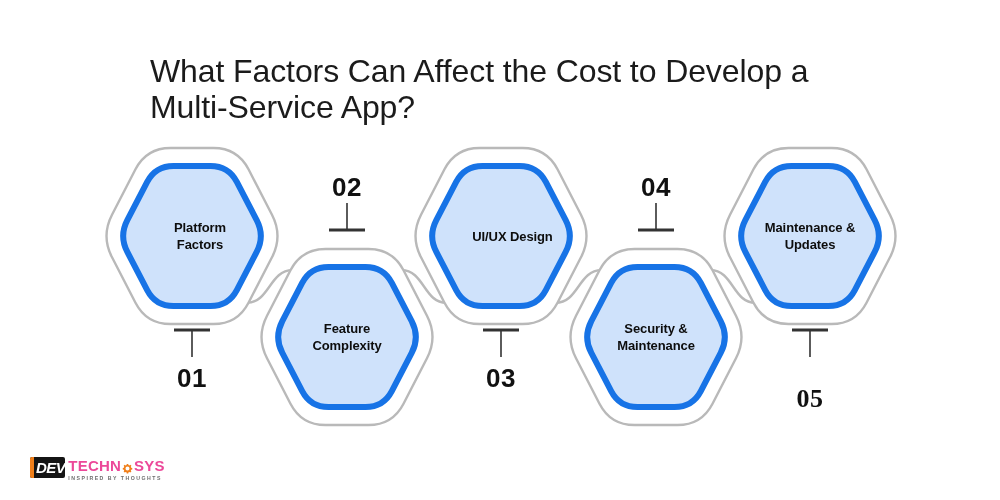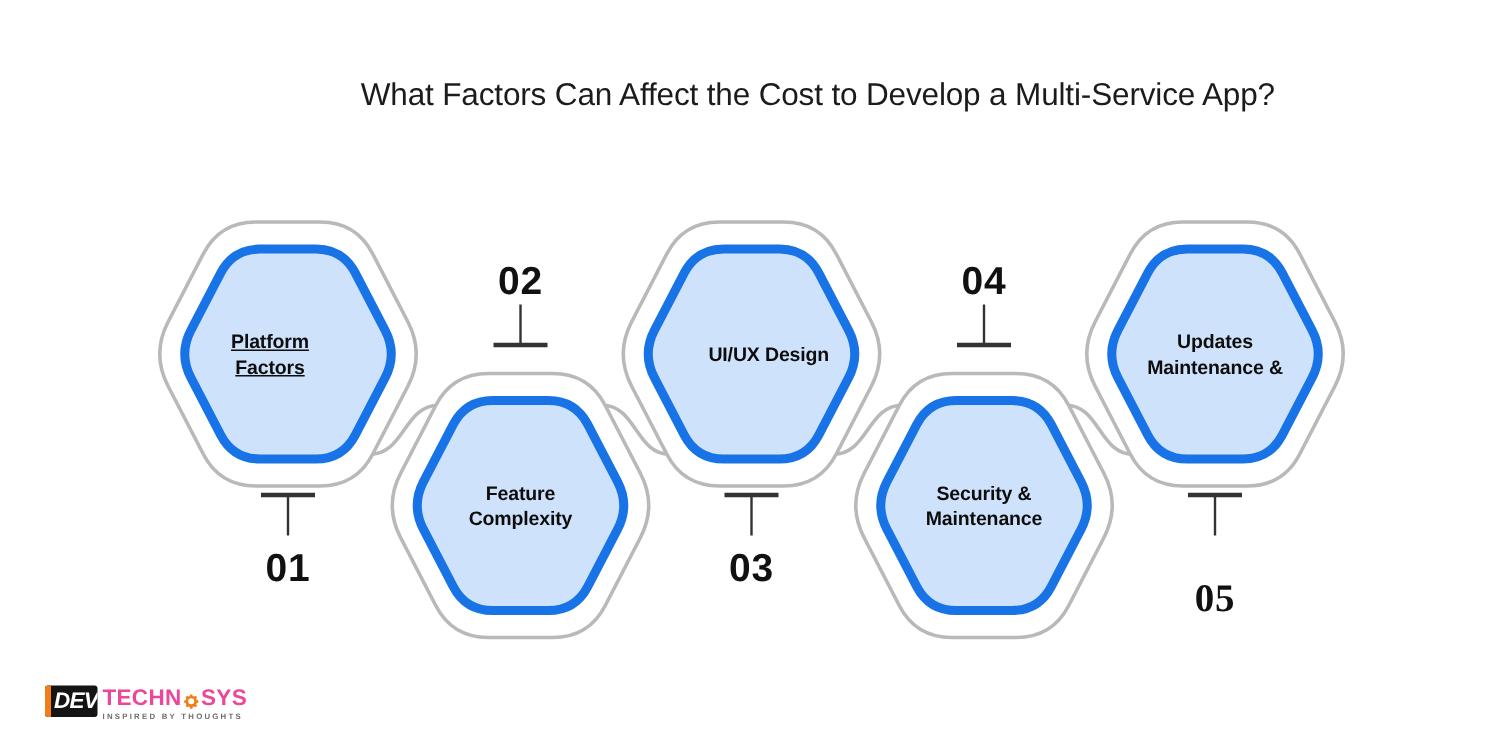--- a/index.html
+++ b/index.html
@@ -22,22 +22,22 @@
     width: 1000px;
     height: 500px;
   }
 
   
   #title {
     position: absolute;
     left: 150px;
     top: 32px;
     width: 700px;
-    text-align: right;
-    font-size: 21px;
+    text-align: left;
+    font-size: 32px;
     line-height: 36px;
     font-weight: 400;
     color: #1b1b1b;
     letter-spacing: -0.1px;
   }
 
   
   #flow {
     position: absolute;
     left: 0;
@@ -171,38 +171,38 @@
           <line x1="638" x2="674" y1="230" y2="230" stroke="#333333" stroke-width="3"></line>
           <line x1="656" x2="656" y1="230" y2="203" stroke="#333333" stroke-width="1.6"></line>
         </g>
         <g>
           <line x1="792" x2="828" y1="330" y2="330" stroke="#333333" stroke-width="3"></line>
           <line x1="810" x2="810" y1="330" y2="357" stroke="#333333" stroke-width="1.6"></line>
         </g>
       </g>
   </svg>
 
-  <div class="hex-label" style="left:180px; top:236px;text-decoration:underline;">
+  <div class="hex-label" style="left:200px; top:236px;">
     <div>Platform</div>
     <div>Factors</div>
   </div>
   <div class="hex-label" style="left:347px; top:337px;">
     <div>Feature</div>
     <div>Complexity</div>
   </div>
   <div class="hex-label" style="left:501px; top:236px;padding-left:23px;">
     <div>UI/UX Design</div>
   </div>
   <div class="hex-label" style="left:656px; top:337px;">
     <div>Security &amp;</div>
     <div>Maintenance</div>
   </div>
   <div class="hex-label" style="left:810px; top:236px;">
+    <div>Maintenance &amp;</div>
     <div>Updates</div>
-    <div>Maintenance &amp;</div>
   </div>
 
   <div class="step-num" style="left:192px; top:363px;">01</div>
   <div class="step-num" style="left:347px; top:172px;">02</div>
   <div class="step-num" style="left:501px; top:363px;">03</div>
   <div class="step-num" style="left:656px; top:172px;">04</div>
   <div class="step-num" style="left:810px; top:384px;font-family:Liberation Serif, serif;">05</div>
 
   <div id="logo">
     <div id="logo-dev">

